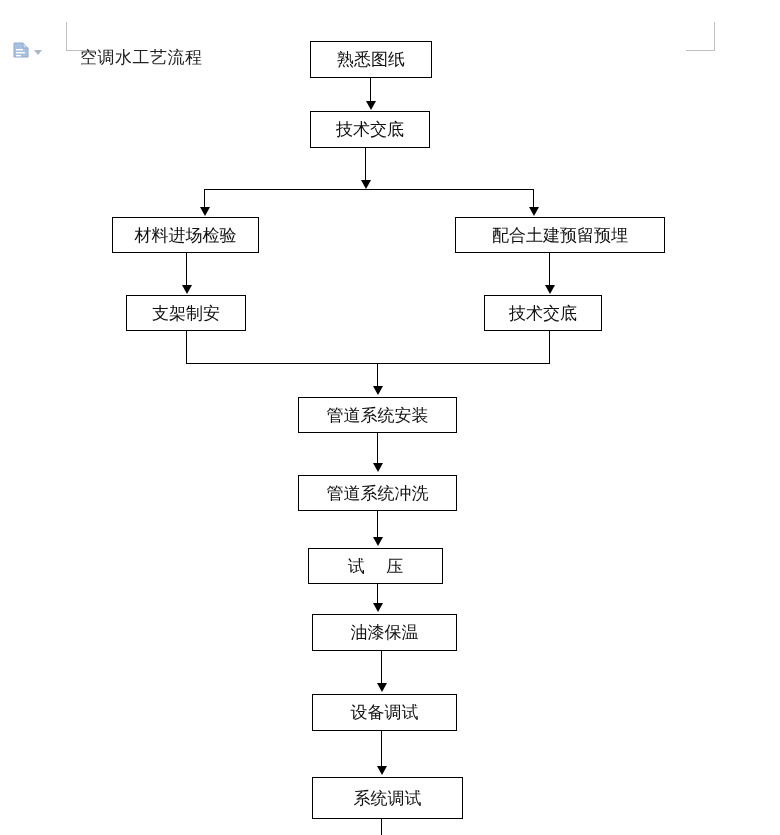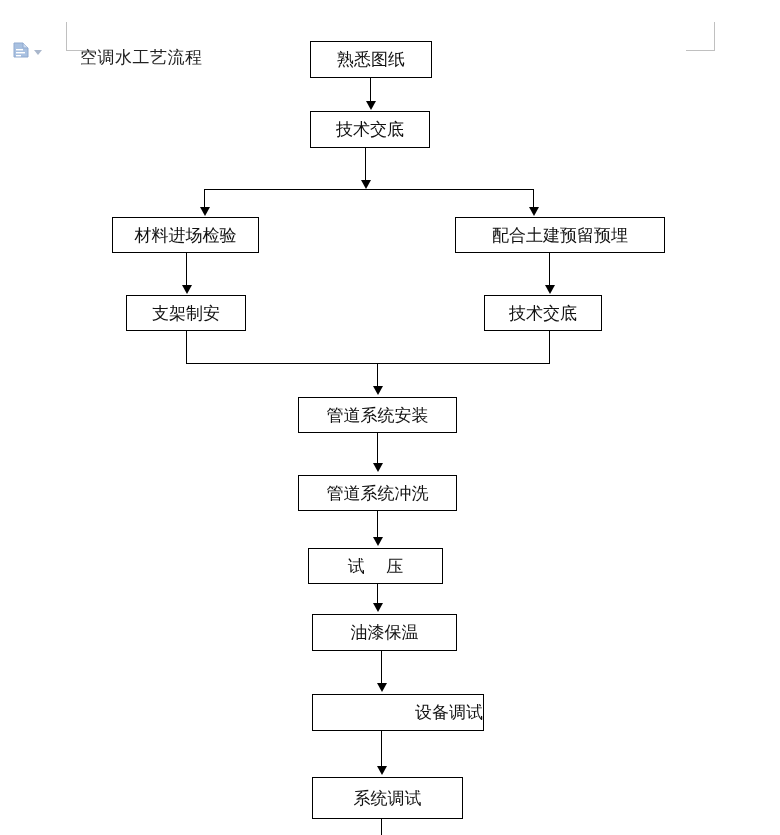--- a/index.html
+++ b/index.html
@@ -186,21 +186,21 @@
   </div>
 
   <div class="node" style="left:308px; top:548px; width:135px; height:36px;">
     <span>试    压</span>
   </div>
 
   <div class="node" style="left:312px; top:614px; width:145px; height:37px;">
     <span>油漆保温</span>
   </div>
 
-  <div class="node" style="left:312px; top:694px; width:172px; height:37px;justify-content:flex-end;">
+  <div class="node" style="left:312px; top:694px; width:145px; height:37px;">
     <span>设备调试</span>
   </div>
 
   <div class="node" style="left:312px; top:777px; width:151px; height:42px;">
     <span>系统调试</span>
   </div>
 
 </div>
 
 </body></html>

